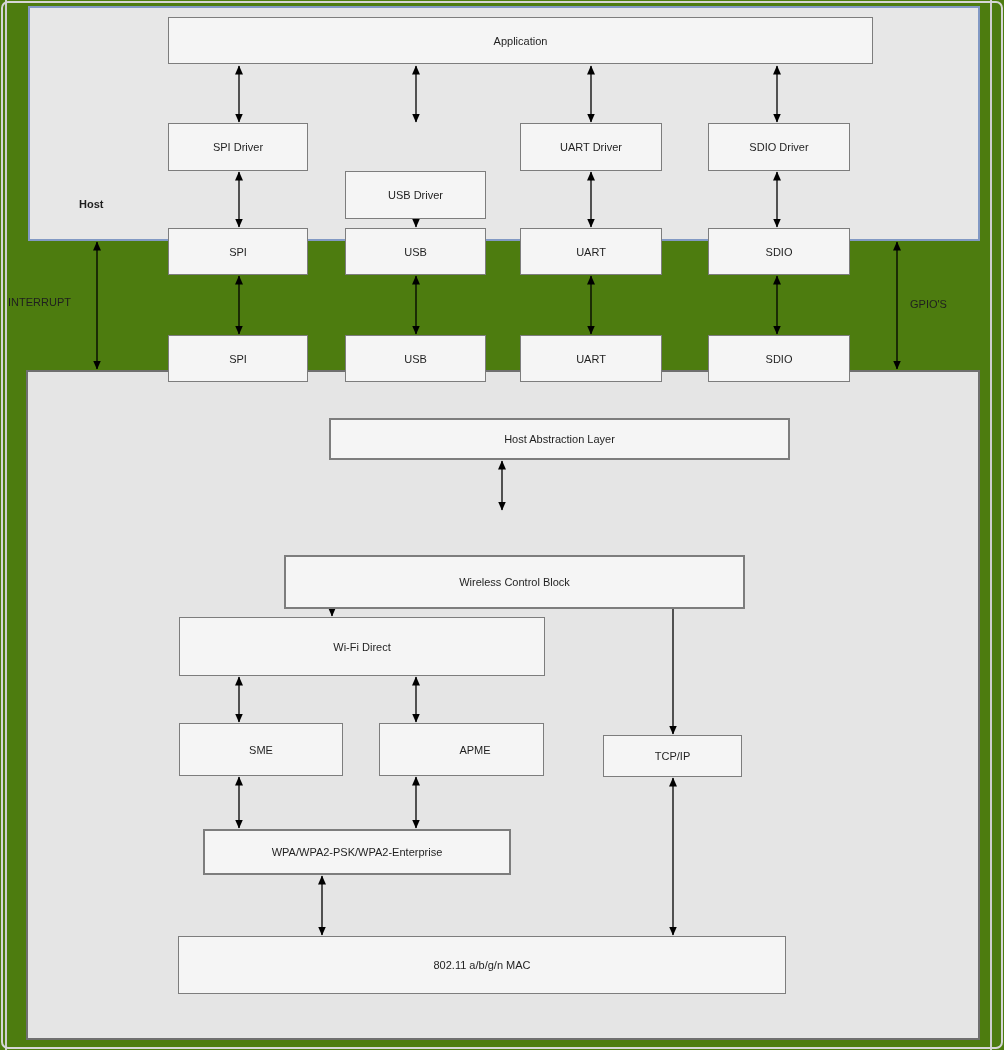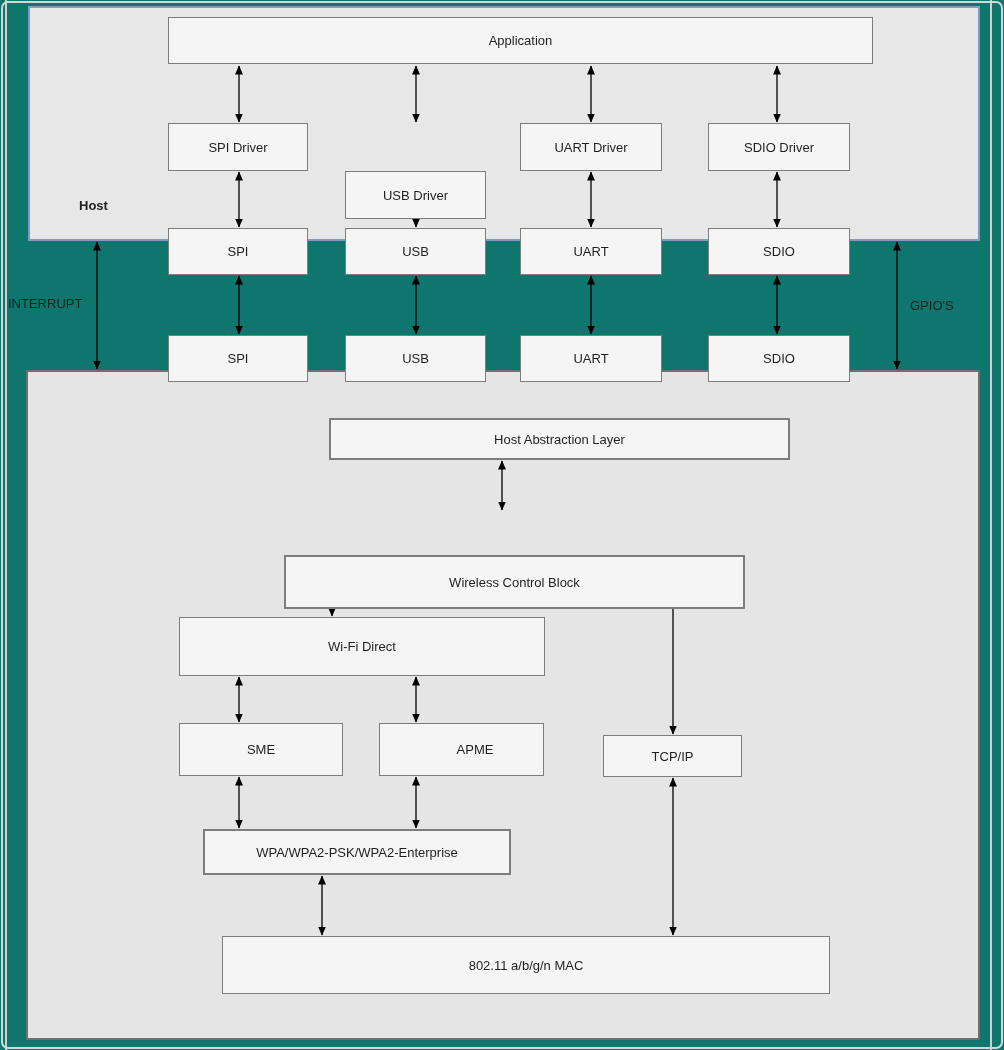--- a/index.html
+++ b/index.html
@@ -1,19 +1,19 @@
 <!DOCTYPE html>
 <html style="--host_fill: #e7e7e7; --host_border: #8299c4; --chip_fill: #e5e5e5; --chip_border: #6f6f6f; --box_fill: #f5f5f5; --box_border: #7d7d7d; --line: #000000; --frame: #d6d6d6; --paper_edge: #cfcfcf; --text: #1f1f1f;"><head>
 <meta charset="utf-8">
 <style>
   html,body{margin:0;padding:0;background:#ffffff;}
   #canvas{
-    position:relative;width:1004px;height:1050px;background:#0f766e;overflow:hidden;
+    position:relative;width:1004px;height:1050px;background:#4d7c0f;overflow:hidden;
     font-family:"Liberation Sans","DejaVu Sans",sans-serif;color:var(--text,#1f1f1f);
-    font-size:13px;
+    font-size:11px;
   }
   .outer-frame{
     position:absolute;inset:1px;border:2px solid var(--frame,#d6d6d6);
     border-radius:7px;pointer-events:none;
   }
   .paper-edge{position:absolute;top:0;bottom:0;width:2px;background:var(--paper_edge,#cfcfcf);}
   .paper-edge.left{left:5px;}
   .paper-edge.right{left:990px;}
   .host-frame{
     position:absolute;left:28px;top:6px;width:952px;height:235px;
@@ -106,19 +106,19 @@
   <div class="box" style="left:520px;top:335px;width:142px;height:47px;">UART</div>
   <div class="box" style="left:708px;top:335px;width:142px;height:47px;">SDIO</div>
 
   <div class="box thick" style="left:284px;top:418px;width:461px;height:42px;margin-left:45px;">Host Abstraction Layer</div>
   <div class="box thick" style="left:284px;top:511px;width:461px;height:54px;margin-top:44px;">Wireless Control Block</div>
   <div class="box" style="left:179px;top:617px;width:366px;height:59px;">Wi-Fi Direct</div>
   <div class="box" style="left:179px;top:723px;width:164px;height:53px;">SME</div>
   <div class="box" style="left:379px;top:723px;width:165px;height:53px;padding-left:27px;">APME</div>
   <div class="box" style="left:603px;top:735px;width:139px;height:42px;">TCP/IP</div>
   <div class="box thick" style="left:179px;top:829px;width:308px;height:46px;margin-left:24px;">WPA/WPA2-PSK/WPA2-Enterprise</div>
-  <div class="box" style="left:178px;top:936px;width:608px;height:58px;margin-left:44px;">802.11 a/b/g/n MAC</div>
+  <div class="box" style="left:178px;top:936px;width:608px;height:58px;">802.11 a/b/g/n MAC</div>
 
   <div class="floating-label bold" style="left:71px;top:198px;">Host</div>
   <div class="floating-label" style="left:8px;top:296px;">INTERRUPT</div>
   <div class="floating-label" style="left:910px;top:298px;">GPIO'S</div>
 
 </div>
 
 </body></html>

